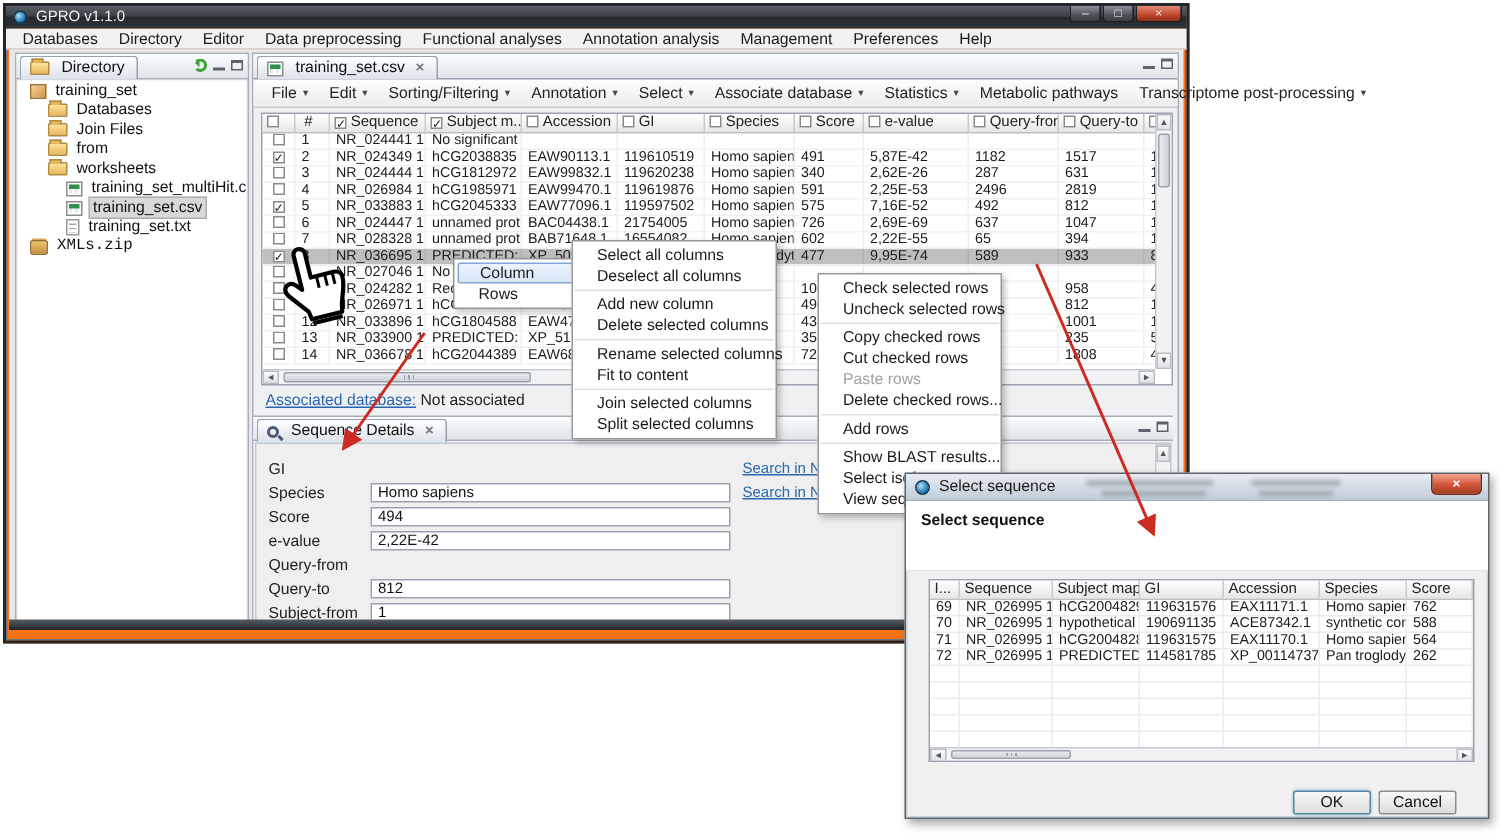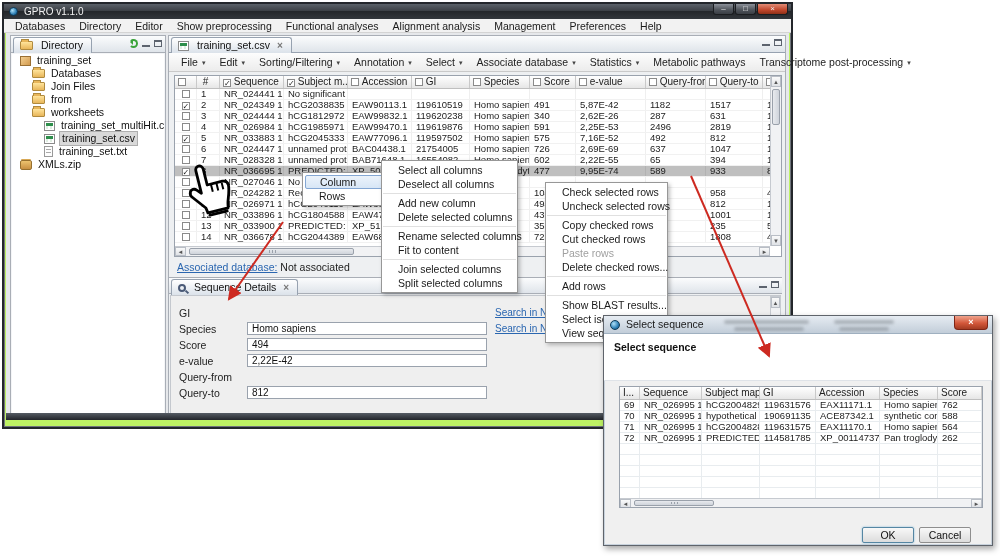--- a/index.html
+++ b/index.html
@@ -1,21 +1,21 @@
 <!DOCTYPE html>
 <html><head>
 <meta charset="utf-8">
 <style>
   * { margin:0; padding:0; box-sizing:border-box; }
   body { font-family:"Liberation Sans", sans-serif; background:#fff; }
   .canvas { position:relative; width:1000px; height:556px; background:#fff; overflow:hidden; }
 
   
   .main-window { position:absolute; left:2px; top:2px; width:791px; height:427px;
-    border:2px solid #23262b; background:#bef264; box-shadow:0 0 0 1px #70757c inset; }
+    border:2px solid #23262b; background:#f97316; box-shadow:0 0 0 1px #70757c inset; }
   .titlebar { position:relative; height:15px;
     background:linear-gradient(180deg,#5a6068 0%,#3c4046 45%,#24272b 50%,#32363b 100%);
     color:#f2f2f2; font-size:10px; line-height:15px; padding-left:20px; }
   .app-icon { position:absolute; left:5px; top:3px; width:9px; height:9px; border-radius:50%;
     background:radial-gradient(circle at 35% 35%, #aee0f8, #2d7fb5 60%, #174f75); border:1px solid #0e3a57; }
   .win-btns { position:absolute; right:3px; top:0; display:flex; }
   .win-btn { width:21px; height:11px; margin-left:1px; border:1px solid #1b1d20; border-top:none;
     border-radius:0 0 3px 3px; background:linear-gradient(180deg,#8b9099,#4e535a 60%,#3a3e44);
     color:#eee; font-size:8px; line-height:9px; text-align:center; }
   .win-btn.close { width:31px; background:linear-gradient(180deg,#e38b75,#c0462c 60%,#8f3018); }
@@ -149,21 +149,21 @@
   <div class="main-window">
     <div class="titlebar">
       <span class="app-icon"></span>
       <span>GPRO v1.1.0</span>
       <div class="win-btns">
         <div class="win-btn">–</div>
         <div class="win-btn">□</div>
         <div class="win-btn close">×</div>
       </div>
     </div>
-    <div class="menubar" id="menubar"><span class="mi">Databases</span><span class="mi">Directory</span><span class="mi">Editor</span><span class="mi">Show preprocessing</span><span class="mi">Functional analyses</span><span class="mi">Alignment analysis</span><span class="mi">Management</span><span class="mi">Preferences</span><span class="mi">Help</span></div>
+    <div class="menubar" id="menubar"><span class="mi">Databases</span><span class="mi">Directory</span><span class="mi">Editor</span><span class="mi">Data preprocessing</span><span class="mi">Functional analyses</span><span class="mi">Annotation analysis</span><span class="mi">Management</span><span class="mi">Preferences</span><span class="mi">Help</span></div>
     <div class="workspace">
 
       <div class="dir-panel">
         <div class="panel-tabbar">
           <div class="view-tab">
             <span class="ticon icon-folder"></span>
             <span>Directory</span>
           </div>
           <div class="panel-icons">
             <span class="g-refresh"></span>
@@ -197,21 +197,21 @@
               <span class="tree-label">training_set_multiHit.csv</span>
             </div>
             <div class="tree-row" style="padding-left: 32px;">
               <span class="ticon icon-xls"></span>
               <span class="tree-label sel">training_set.csv</span>
             </div>
             <div class="tree-row" style="padding-left: 32px;">
               <span class="ticon icon-txt"></span>
               <span class="tree-label">training_set.txt</span>
             </div>
-            <div class="tree-row" style="padding-left: 8px;">
+            <div class="tree-row" style="padding-left: 8px; font-family: Liberation Mono, monospace;">
               <span class="ticon icon-zip"></span>
               <span class="tree-label">XMLs.zip</span>
             </div>
           </div>
       </div>
 
       <div class="editor-panel">
         <div class="ed-tabbar">
           <div class="view-tab">
             <span class="ticon icon-xls"></span>
@@ -290,20 +290,24 @@
                 <span class="f-label">e-value</span>
                 <div class="f-input">2,22E-42</div>
               </div>
               <div class="f-row" style="top: 74px;">
                 <span class="f-label">Query-from</span>
               </div>
               <div class="f-row" style="top: 90px;">
                 <span class="f-label">Query-to</span>
                 <div class="f-input">812</div>
               </div>
+              <div class="f-row" style="top: 106px;">
+                <span class="f-label">Subject-from</span>
+                <div class="f-input">1</div>
+              </div>
             </div>
           <div class="mini-vscroll">
             <div class="sc-btn">▲</div>
             <div class="sc-btn sc-down">▼</div>
           </div>
         </div>
       </div>
 
       <div class="window-bottom"></div>
     </div>

